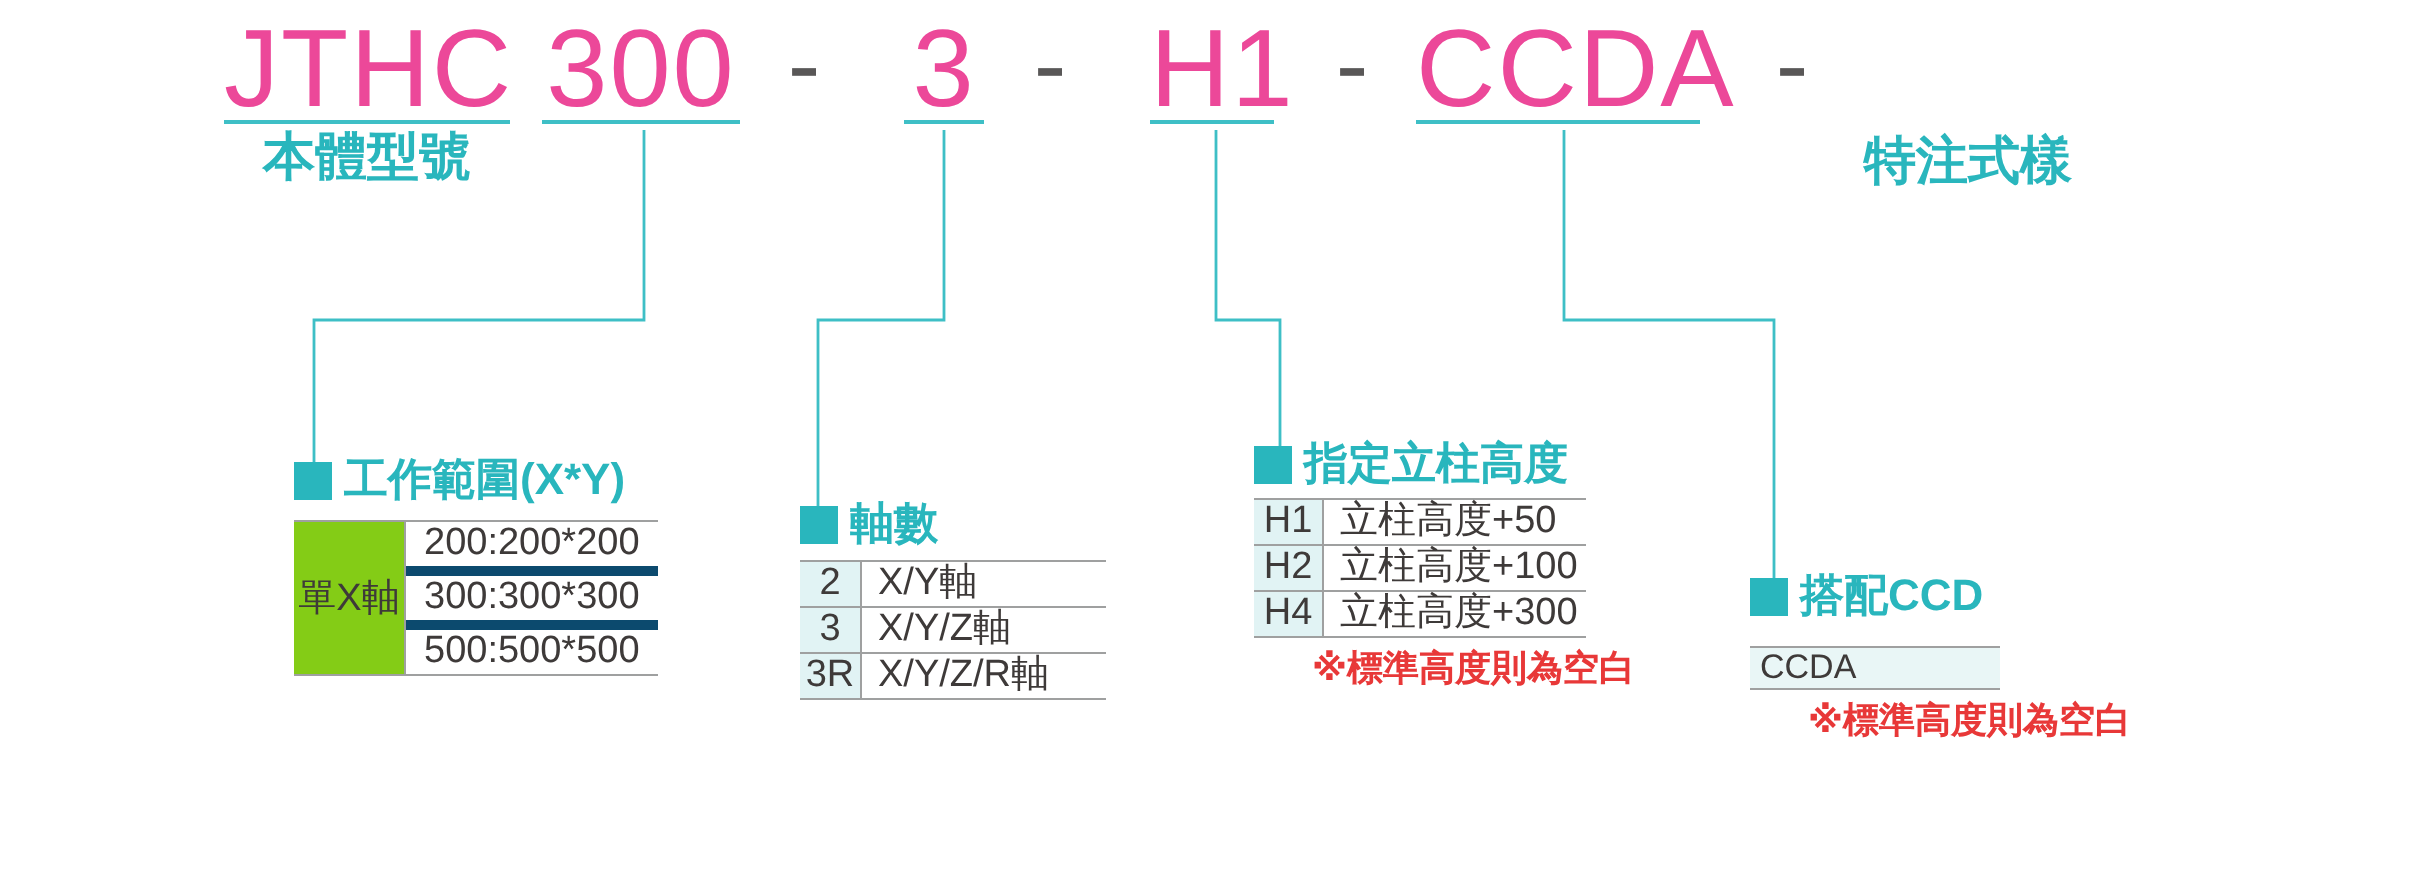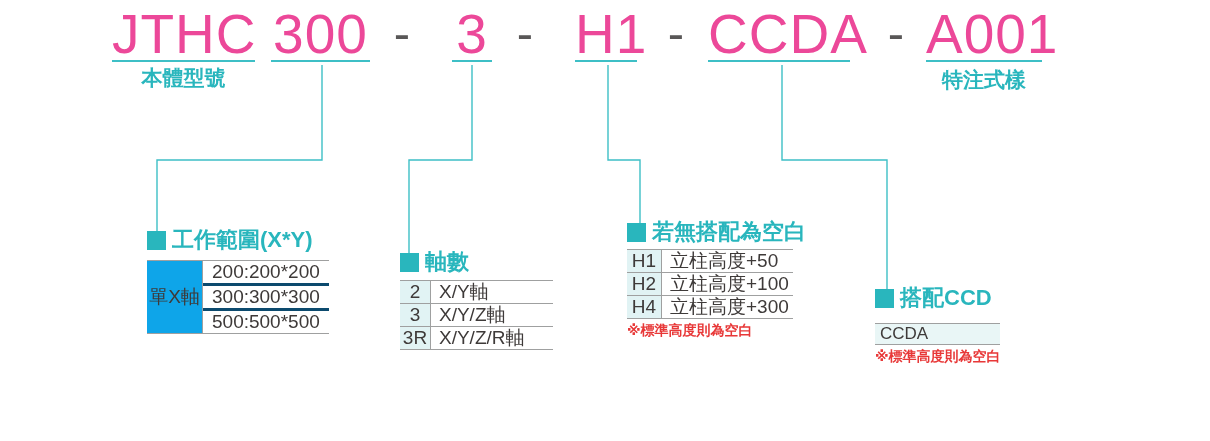--- a/index.html
+++ b/index.html
@@ -21,89 +21,88 @@
     white-space:nowrap;
   }
   .dash{
     position:absolute;top:8px;height:52px;width:24px;
     text-align:center;
     font-size:49px;line-height:50px;color:#595757;
   }
   .seg-label{
     position:absolute;height:24px;
     text-align:center;
-    font-size:21px;line-height:24px;font-weight:bold;
+    font-size:26px;line-height:24px;font-weight:bold;
     color:#29b6bd;white-space:nowrap;
   }
   
   .connectors{position:absolute;left:0;top:0;}
   
   .tbl-block{position:absolute;}
   .tbl-header{
     display:flex;align-items:center;gap:6px;
     color:#29b6bd;font-weight:bold;font-size:22px;height:24px;
     white-space:nowrap;
   }
   .sq{width:19px;height:19px;background:#29b6bd;flex:0 0 auto;}
   .grid{
     border-top:1px solid #9fa0a0;border-bottom:1px solid #9fa0a0;
     font-size:19px;color:#3e3a39;
   }
   
   .t1{display:flex;margin-top:8px;width:182px;}
   .t1-left{
-    width:55px;background:#0ea5e9;
+    width:55px;background:#84cc16;
     display:flex;align-items:center;justify-content:center;
     font-size:19px;
   }
   .t1-rows{border-left:1px solid #9fa0a0;flex:1;}
   .t1-rows .cell{
     height:22px;line-height:22px;padding-left:9px;
   }
-  .t1-rows .cell + .cell{border-top:3px solid #0c4a6e;}
+  .t1-rows .cell + .cell{border-top:5px solid #0c4a6e;}
   
   .coded{margin-top:6px;}
   .coded .row{display:flex;height:22px;line-height:22px;}
   .coded .row + .row{border-top:1px solid #9fa0a0;align-items:center;}
   .coded .code{
     background:#e1f3f4;text-align:center;
     border-right:1px solid #9fa0a0;flex:0 0 auto;
   }
   .coded .val{padding-left:8px;white-space:nowrap;}
   .t2{width:153px;}  .t2 .code{width:30px;}
   .t3{width:166px;margin-top:5px;}  .t3 .code{width:34px;}
   
   .t4{width:125px;margin-top:13px;}
   .t4 .cell{
     height:20px;line-height:20px;padding-left:5px;
     background:#e9f6f6;font-size:17px;
   }
   .note{
     margin-top:3px;
-    color:#e83838;font-weight:bold;font-size:14px;white-space:nowrap;
+    color:#e83838;font-weight:bold;font-size:18px;white-space:nowrap;margin-left:29px;
   }
 </style>
 </head>
 <body>
 
 <div class="canvas">
 
   <svg class="connectors" width="1210" height="441">
     <polyline points="322,65 322,160 157,160 157,231" fill="none" stroke="#3ebfc6" stroke-width="1.4"></polyline>
     <polyline points="472,65 472,160 409,160 409,253" fill="none" stroke="#3ebfc6" stroke-width="1.4"></polyline>
     <polyline points="608,65 608,160 640,160 640,223" fill="none" stroke="#3ebfc6" stroke-width="1.4"></polyline>
     <polyline points="782,65 782,160 887,160 887,289" fill="none" stroke="#3ebfc6" stroke-width="1.4"></polyline>
   </svg>
 
   <div class="seg" style="left:112px;width:143px">JTHC</div>
   <div class="seg" style="left:271px;width:99px">300</div>
   <div class="seg" style="left:452px;width:40px">3</div>
   <div class="seg" style="left:575px;width:62px">H1</div>
   <div class="seg" style="left:708px;width:142px">CCDA</div>
-  <div class="seg" style="left:926px;width:116px">A001</div>
 
   <div class="dash" style="left:390px">-</div>
   <div class="dash" style="left:513px">-</div>
   <div class="dash" style="left:664px">-</div>
   <div class="dash" style="left:884px">-</div>
 
   <div class="seg-label" style="left:112px;width:143px;top:66px">本體型號</div>
   <div class="seg-label" style="left:926px;width:116px;top:68px">特注式樣</div>
 
   <div class="tbl-block" style="left:147px;top:228px">
@@ -138,21 +137,21 @@
       <div class="row">
         <div class="code">3R</div>
         <div class="val">X/Y/Z/R軸</div>
       </div>
     </div>
   </div>
 
   <div class="tbl-block" style="left:627px;top:220px">
     <div class="tbl-header">
       <span class="sq"></span>
-      <span>若無搭配為空白</span>
+      <span>指定立柱高度</span>
     </div>
     <div class="coded t3 grid">
       <div class="row">
         <div class="code">H1</div>
         <div class="val">立柱高度+50</div>
       </div>
       <div class="row">
         <div class="code">H2</div>
         <div class="val">立柱高度+100</div>
       </div>

